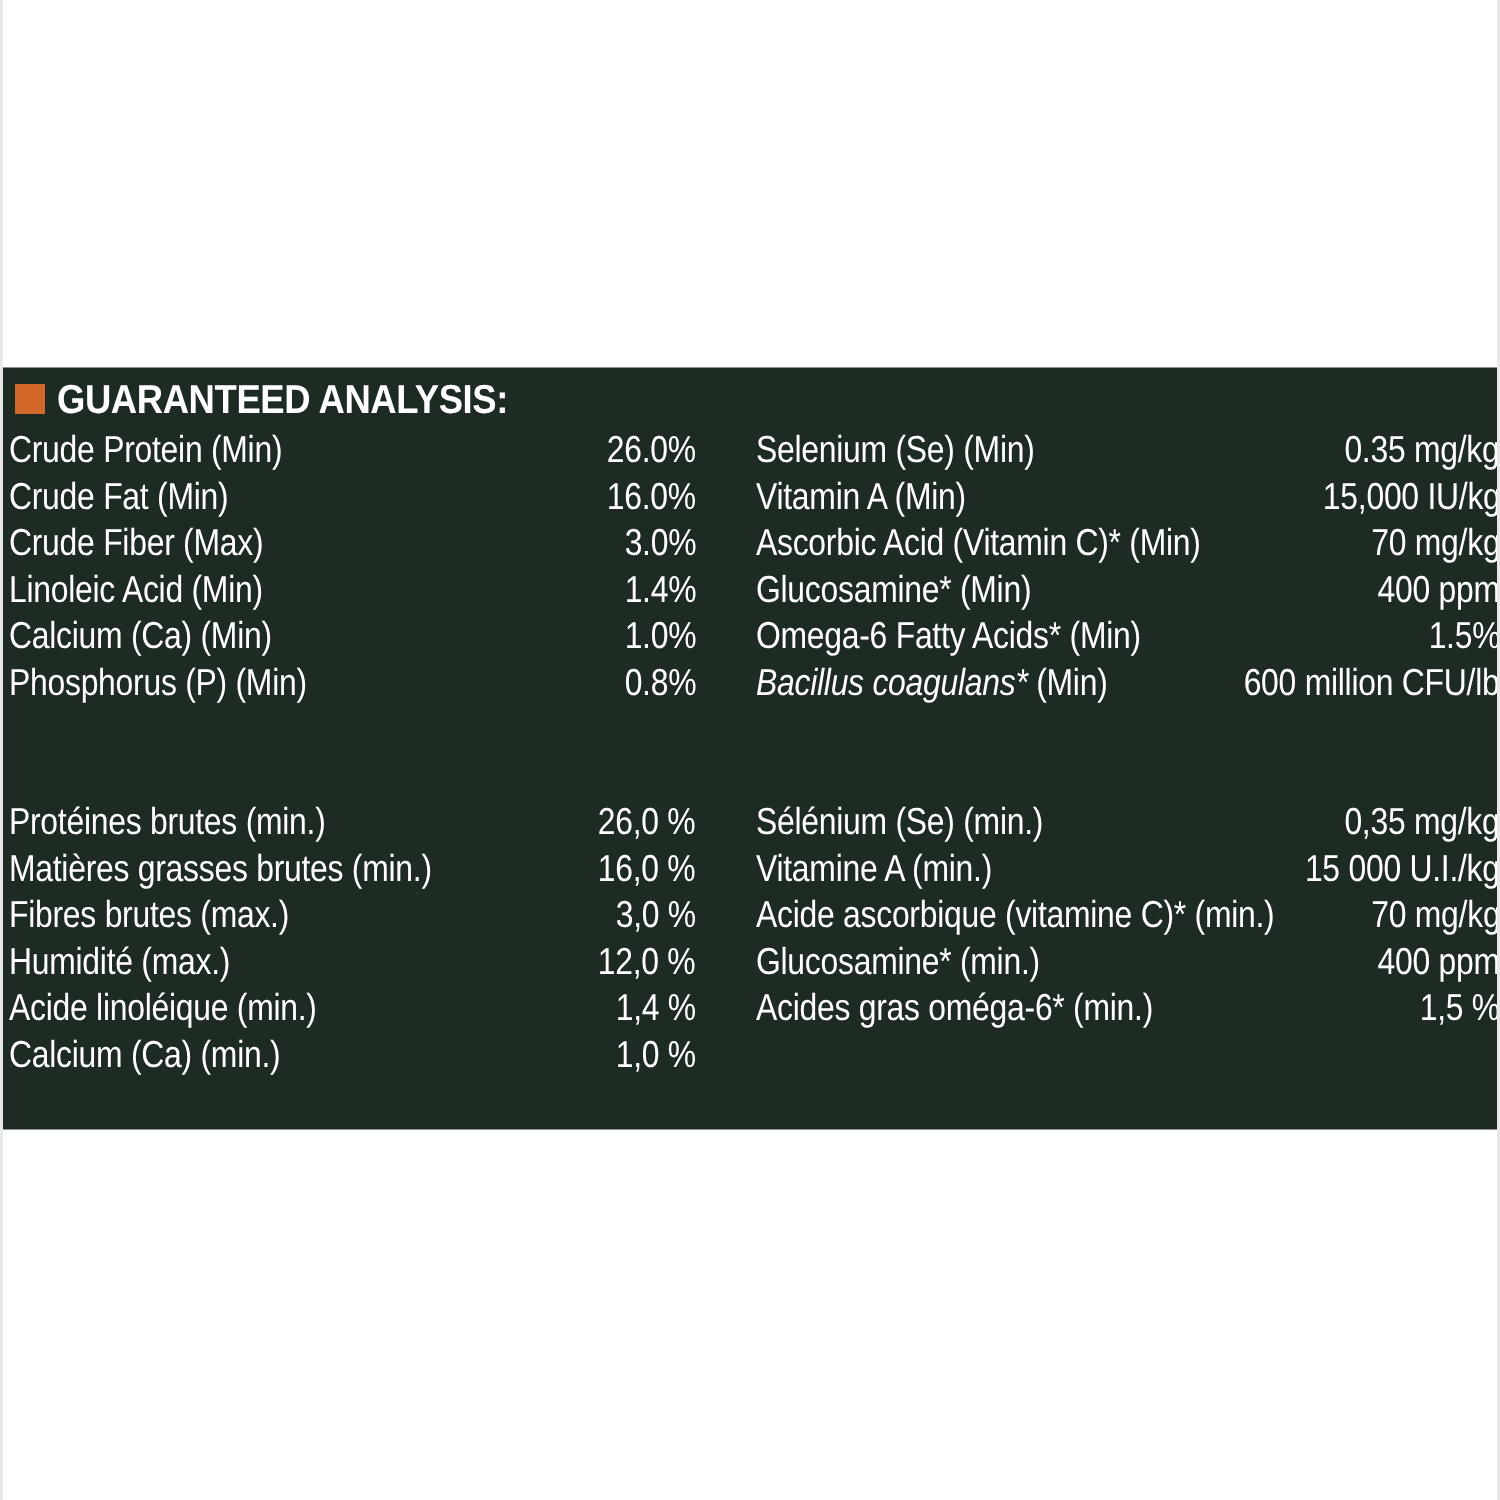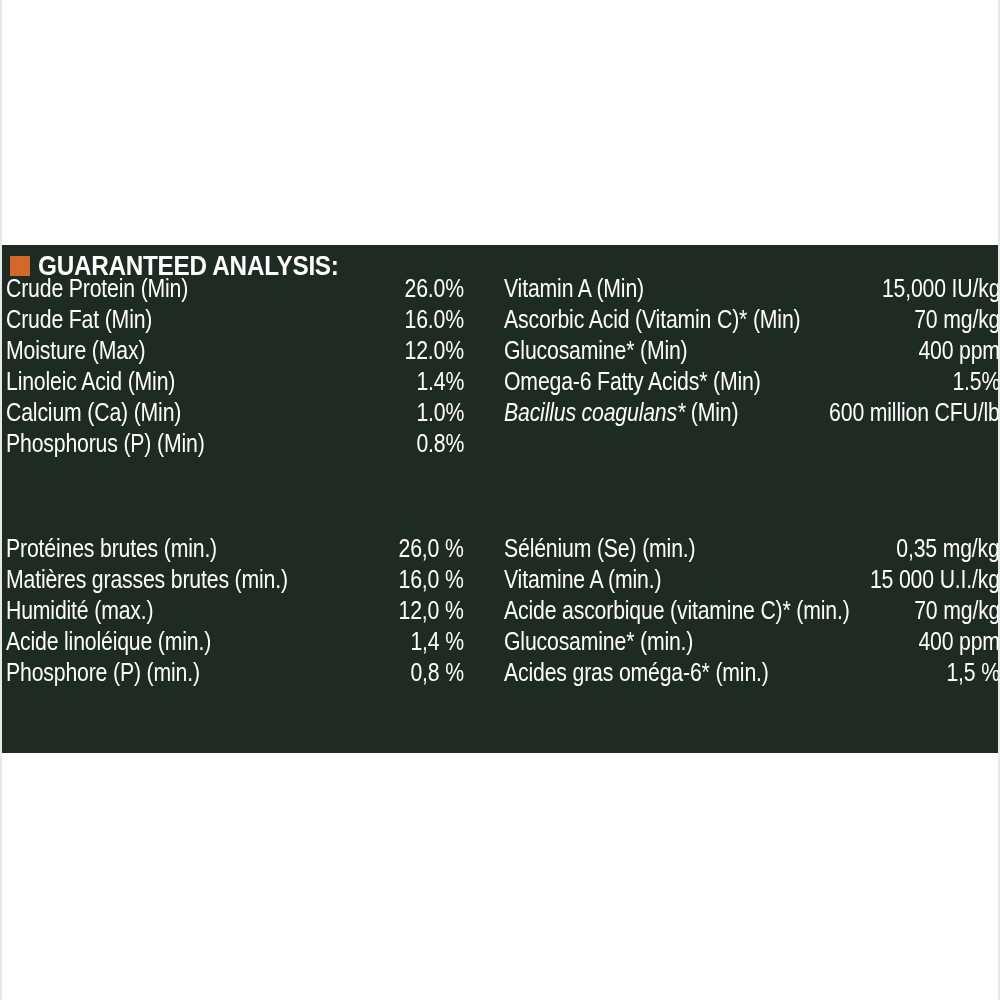--- a/index.html
+++ b/index.html
@@ -27,21 +27,21 @@
     position:absolute;left:8px;top:5px;width:20px;height:20px;
     background:var(--bullet);
   }
   .heading{
     position:absolute;left:36px;top:0;line-height:31px;
     font-size:27px;font-weight:bold;white-space:nowrap;
     transform:scaleX(0.90);transform-origin:0 50%;
     letter-spacing:-0.3px;
   }
   .col{position:absolute;}
-  .col.en{top:28px;}
+  .col.en{top:40px;}
   .col.fr{top:288px;}
   .col.left{left:4px;width:458px;}
   .col.right{left:502px;width:496px;}
   .row{
     position:relative;height:31px;
   }
   .label,.value{
     position:absolute;top:0;line-height:31px;font-size:25px;
     white-space:nowrap;letter-spacing:-0.2px;
   }
@@ -63,38 +63,42 @@
     <div class="col en left">
       <div class="row">
           <span class="label">Crude Protein (Min)</span>
           <span class="value">26.0%</span>
         </div>
       <div class="row">
           <span class="label">Crude Fat (Min)</span>
           <span class="value">16.0%</span>
         </div>
       <div class="row">
-          <span class="label">Moisture (Max)</span>
-          <span class="value">12.0%</span>
+          <span class="label">Crude Fiber (Max)</span>
+          <span class="value">3.0%</span>
         </div>
       <div class="row">
           <span class="label">Linoleic Acid (Min)</span>
           <span class="value">1.4%</span>
         </div>
       <div class="row">
           <span class="label">Calcium (Ca) (Min)</span>
           <span class="value">1.0%</span>
         </div>
       <div class="row">
           <span class="label">Phosphorus (P) (Min)</span>
           <span class="value">0.8%</span>
         </div>
     </div>
 
     <div class="col en right">
+      <div class="row">
+          <span class="label">Selenium (Se) (Min)</span>
+          <span class="value">0.35 mg/kg</span>
+        </div>
       <div class="row">
           <span class="label">Vitamin A (Min)</span>
           <span class="value">15,000 IU/kg</span>
         </div>
       <div class="row">
           <span class="label">Ascorbic Acid (Vitamin C)* (Min)</span>
           <span class="value">70 mg/kg</span>
         </div>
       <div class="row">
           <span class="label">Glucosamine* (Min)</span>
@@ -114,30 +118,34 @@
     <div class="col fr left">
       <div class="row">
           <span class="label">Protéines brutes (min.)</span>
           <span class="value">26,0 %</span>
         </div>
       <div class="row">
           <span class="label">Matières grasses brutes (min.)</span>
           <span class="value">16,0 %</span>
         </div>
       <div class="row">
+          <span class="label">Fibres brutes (max.)</span>
+          <span class="value">3,0 %</span>
+        </div>
+      <div class="row">
           <span class="label">Humidité (max.)</span>
           <span class="value">12,0 %</span>
         </div>
       <div class="row">
           <span class="label">Acide linoléique (min.)</span>
           <span class="value">1,4 %</span>
         </div>
       <div class="row">
-          <span class="label">Phosphore (P) (min.)</span>
-          <span class="value">0,8 %</span>
+          <span class="label">Calcium (Ca) (min.)</span>
+          <span class="value">1,0 %</span>
         </div>
     </div>
 
     <div class="col fr right">
       <div class="row">
           <span class="label">Sélénium (Se) (min.)</span>
           <span class="value">0,35 mg/kg</span>
         </div>
       <div class="row">
           <span class="label">Vitamine A (min.)</span>

